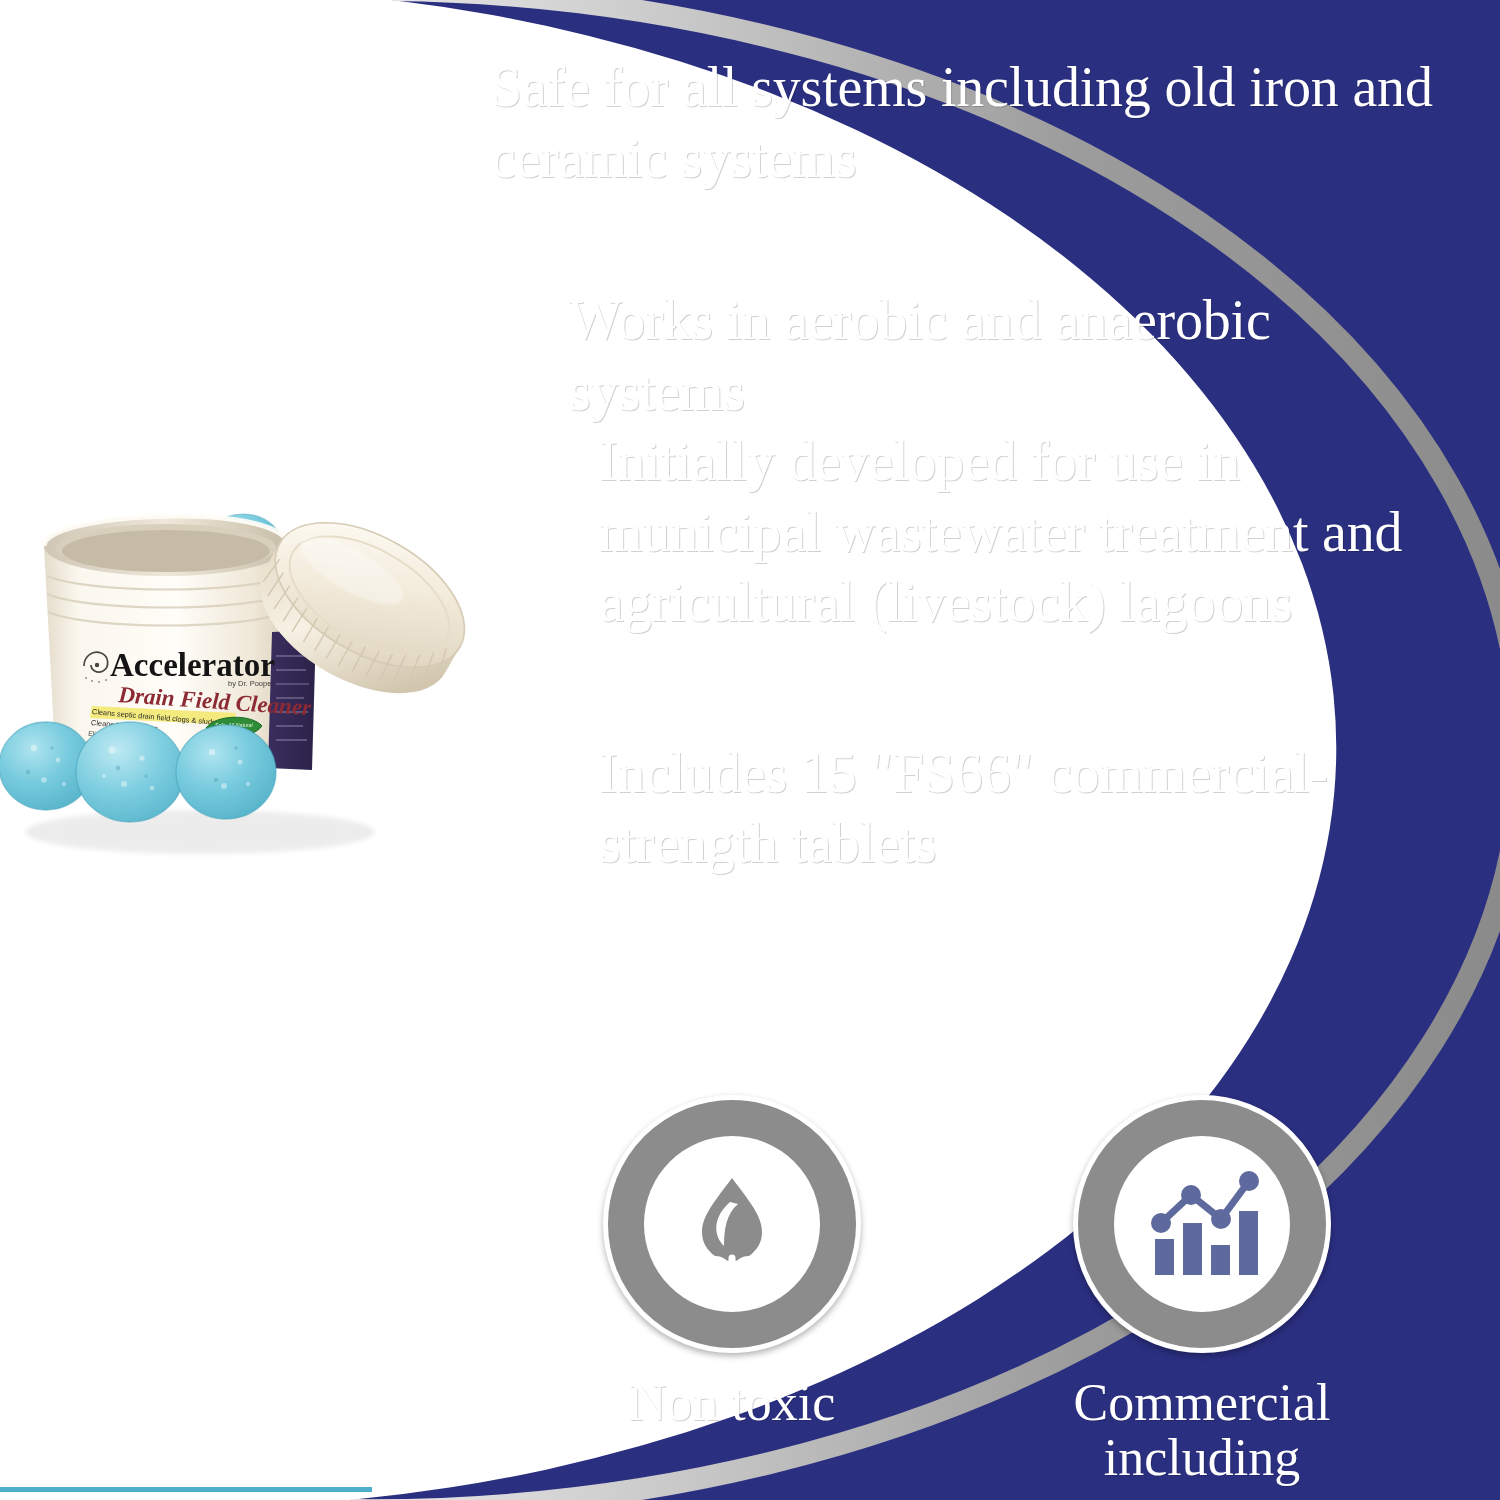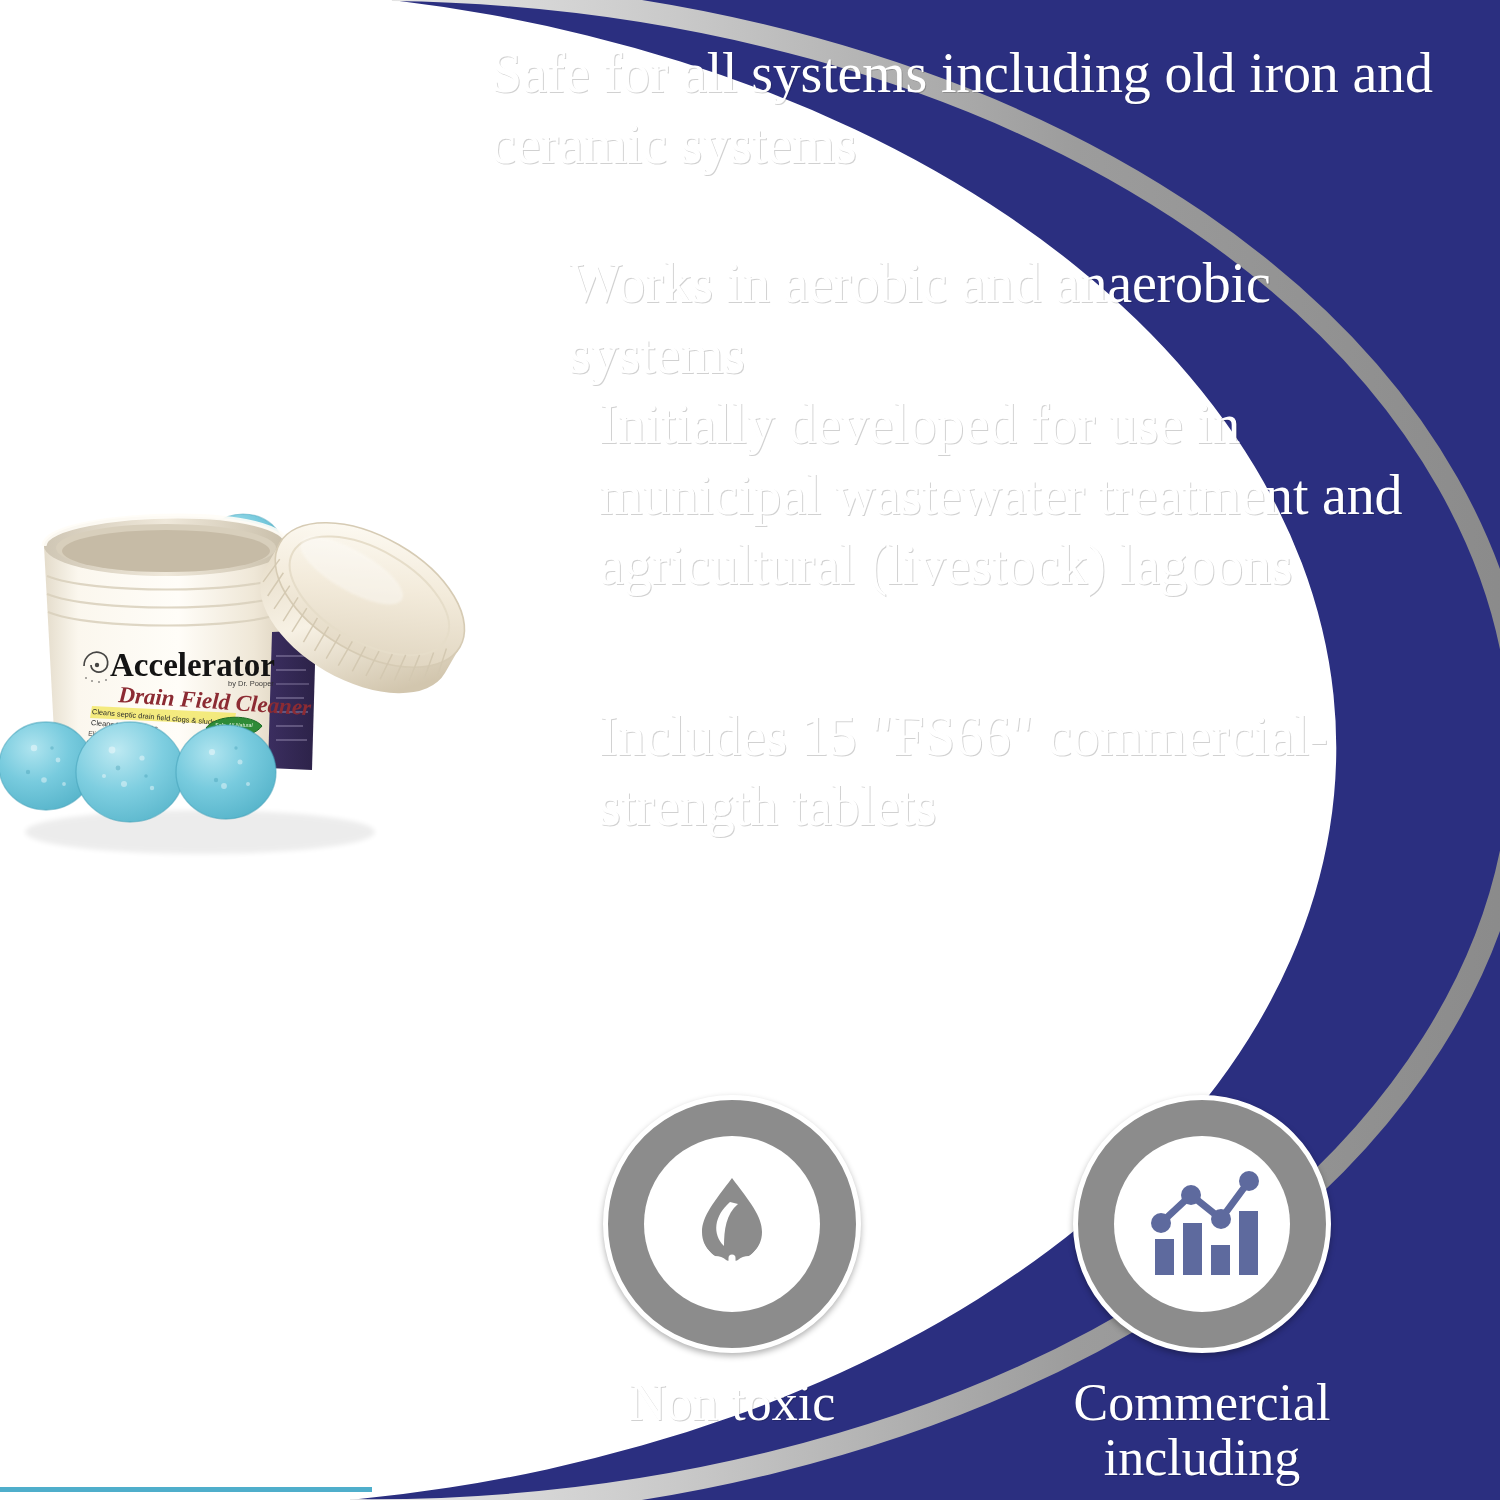--- a/index.html
+++ b/index.html
@@ -28,21 +28,21 @@
   
   .cyan-rule{
     position:absolute;
     left:0; bottom:8px; width:372px; height:5px;
     background:#4FAECB; z-index:6;
   }
 
   
   .bullets{
     position:absolute;
-    left:452px; top:38px; width:1010px;
+    left:452px; top:52px; width:1010px;
     z-index:8;
   }
   .bullet-row{
     display:flex;
     align-items:flex-start;
     color:#ffffff;
   }
   .bullet-dot{
     flex:0 0 auto;
     width:23px; height:23px;
@@ -53,21 +53,21 @@
   }
   .bullet-text{
     font-size:56px;
     line-height:1.26;
     letter-spacing:-0.2px;
     font-family:"Liberation Serif","DejaVu Serif",serif;
     text-shadow:1px 1px 0 rgba(0,0,0,.18);
   }
   
   #b0{ margin-left:0px;   width:1000px; }
-  #b1{ margin-left:78px;  width:880px;  margin-top:69px; }
+  #b1{ margin-left:78px;  width:880px;  margin-top:92px; }
   #b2{ margin-left:108px; width:900px;  }
   #b3{ margin-left:108px; width:880px;  margin-top:100px; }
 
   
   .badges{
     position:absolute;
     left:592px; top:1095px; width:920px; height:400px;
     display:flex; justify-content:flex-start; gap:190px;
     z-index:8;
   }

